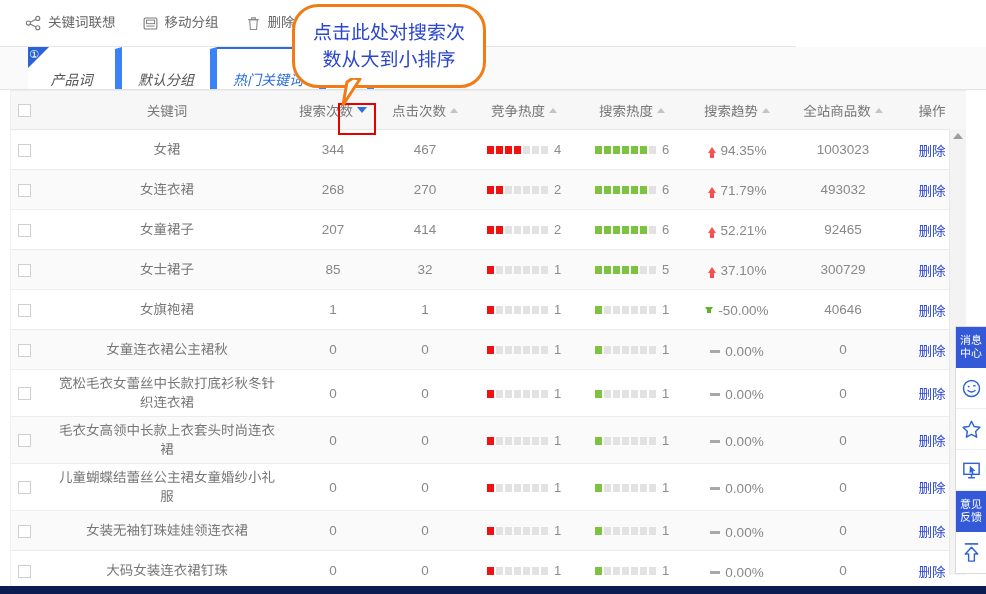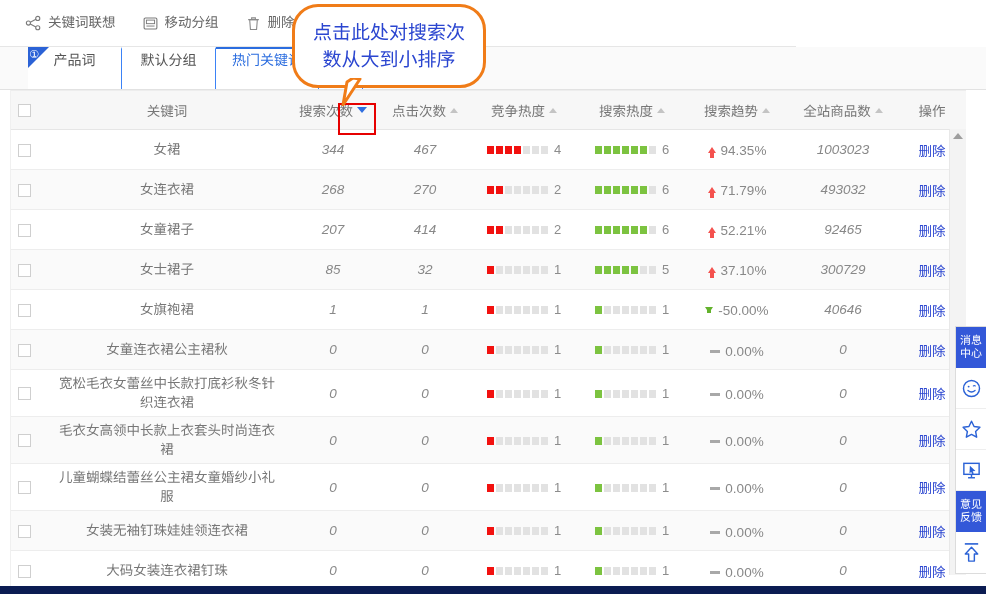--- a/index.html
+++ b/index.html
@@ -52,24 +52,25 @@
   .sbtn{width:33px;height:28px;display:flex;align-items:center;justify-content:center;cursor:pointer;flex:none;}
 
   
   .tabbar{
     position:absolute;left:0;top:47px;width:986px;height:43px;
     background:#fafafa;box-sizing:border-box;
     border-bottom:1px solid #e2e2e2;
   }
   .tabs{display:flex;height:42px;align-items:stretch;margin-left:28px;}
   .tab{
-    min-width:94px;padding:0 16px;display:flex;align-items:flex-start;justify-content:center;
-    background:#fff;border-right:1px solid #3b82f6;
+    min-width:94px;padding:0 16px;display:flex;align-items:flex-end;justify-content:center;
+    background:#fff;border-right:7px solid #3b82f6;
     color:#555;font-size:14px;cursor:pointer;box-sizing:border-box;
     border-top:2px solid transparent;
+    font-style:italic;
   }
   .tab.active{color:#2b6ddf;border-top:2px solid #2b6ddf;background:#fff;}
   .tab.plus{min-width:44px;color:#9a9a9a;font-size:16px;}
   .corner-badge{
     position:absolute;left:28px;top:47px;width:0;height:0;
     border-top:21px solid #2b62d6;border-right:21px solid transparent;
   }
   .corner-badge .g{
     position:absolute;left:1px;top:-19px;color:#fff;font-size:11px;line-height:11px;
   }
@@ -82,21 +83,21 @@
     height:38px;border-bottom:1px solid #e6e6e6;border-top:1px solid #ededed;
     text-align:center;padding:0;white-space:nowrap;
   }
   table.kw th .hd{display:inline-flex;align-items:center;justify-content:center;gap:4px;cursor:pointer;}
   table.kw td{
     height:31px;border-bottom:1px solid #ededed;text-align:center;
     font-size:13.5px;color:#888;padding:4px 2px;vertical-align:middle;
   }
   table.kw tr.alt td{background:#fafafa;}
   .kwtext{color:#777;font-size:13.5px;line-height:19px;display:block;padding:0 8px;}
-  .numcell{color:#8c8c8c;font-style:italic;}
+  .numcell{color:#8c8c8c;}
   .delbtn{color:#2b46d0;cursor:pointer;font-size:13.5px;}
   .cbox{
     width:13px;height:13px;border:1px solid #cfcfcf;background:#fff;
     display:inline-block;vertical-align:middle;cursor:pointer;box-sizing:border-box;
   }
 
   
   .c-chk{width:48px;}
   .c-kw{width:238px;}
   .c-search{width:94px;}

